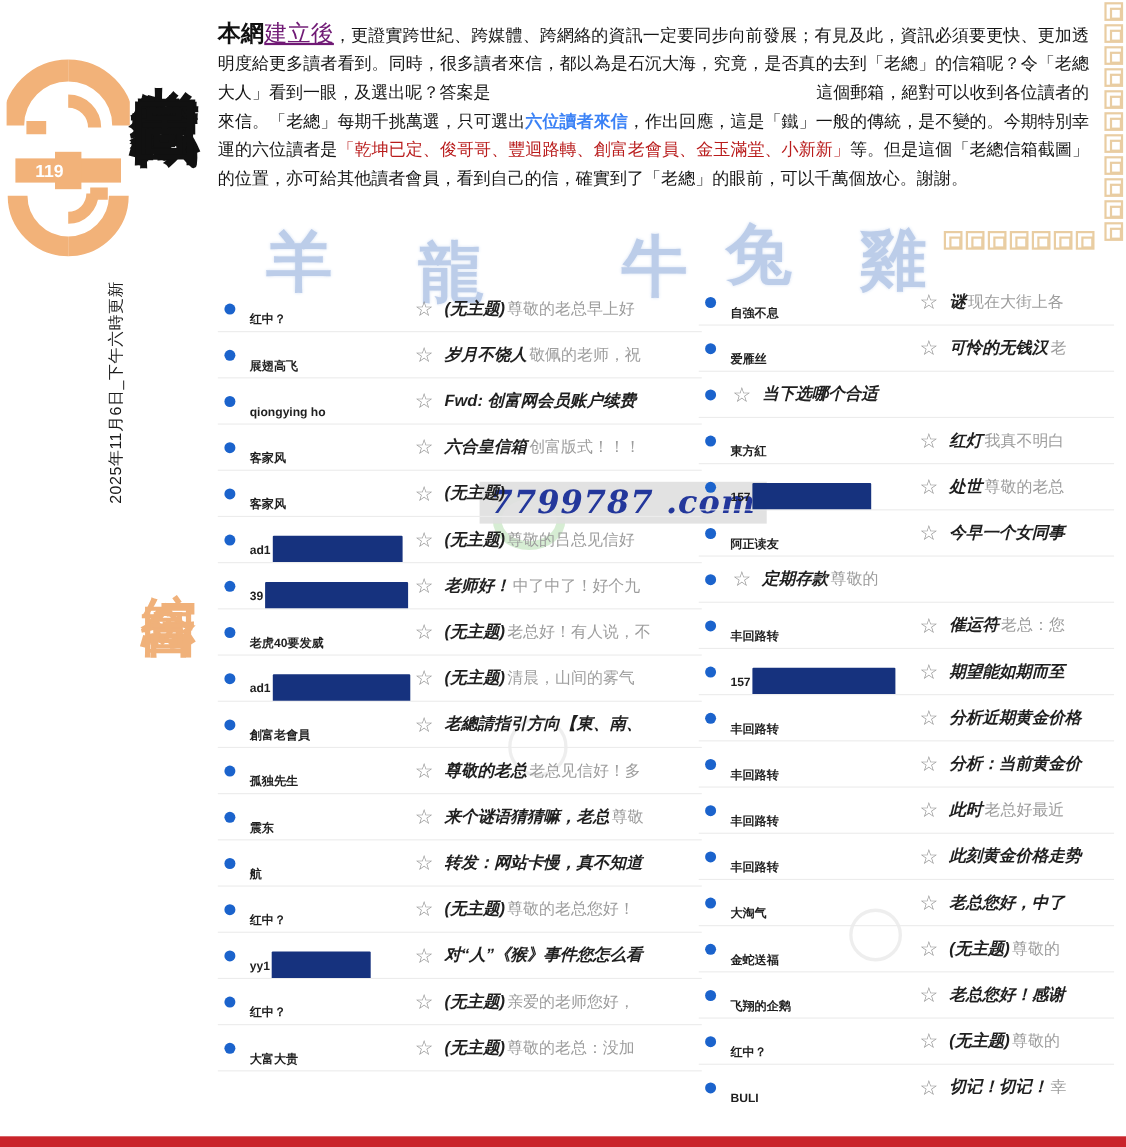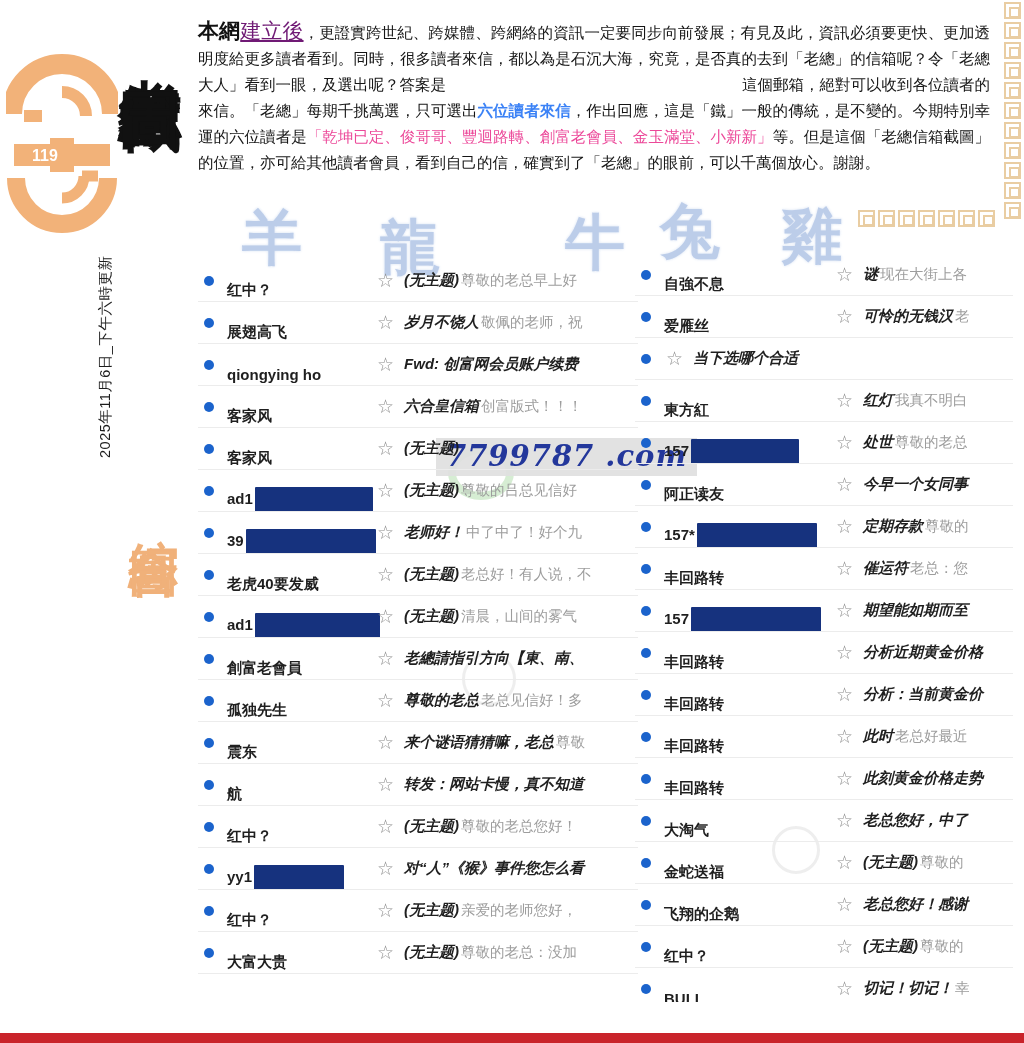--- a/index.html
+++ b/index.html
@@ -28,21 +28,21 @@
 
   
   #intro {
     position:absolute; left:198px; top:18px; width:792px;
     font-size:15.5px; line-height:26px; color:#151515; text-align:justify;
   }
   .lead-bold { font-size:21px; font-weight:bold; color:#111; }
   .lead-gray { font-size:21px; color:#701a75; text-decoration:underline; }
   .gap-span  { display:inline-block; width:296px; }
   .hl-magenta { color:#3b82f6;font-weight:bold; }
-  .hl-red     { color:#ec4899;margin-top:44px; }
+  .hl-red     { color:#b91c1c;margin-top:44px; }
 
   
   #fret-v { position:absolute; right:3px; top:2px; display:flex; flex-direction:column; gap:3px; }
   #fret-h { position:absolute; left:858px; top:210px; display:flex; flex-direction:row; gap:3px; }
   .fret { width:17px; height:17px; border:2px solid #e9cda2; position:relative; }
   .fret::after { content:""; position:absolute; left:3px; top:3px; width:7px; height:7px; border:2px solid #e9cda2; }
 
   
   .zodiac {
     position:absolute; font-family:"DejaVu Serif", serif; font-weight:bold;
@@ -61,21 +61,21 @@
 
   
   .mail-col { position:absolute; top:260px; }
   #mail-left  { left:198px; width:440px; }
   #mail-right { left:635px; top:254px; width:378px; height:748px; overflow:hidden; }
   .mail-row {
     height:42px; display:flex; align-items:center; padding-left:6px;
     border-bottom:1px solid #ececec; white-space:nowrap; overflow:hidden;
   }
   .dot { width:10px; height:10px; border-radius:50%; background:#1b63cc; margin-right:13px; flex-shrink:0; }
-  .sender { font-weight:bold; font-size:15px; color:#1f1f1f; flex-shrink:0; white-space:nowrap;margin-top:20px; }
+  .sender { font-weight:bold; font-size:11px; color:#1f1f1f; flex-shrink:0; white-space:nowrap;margin-top:20px; }
   #mail-left  .sender { width:148px; }
   #mail-right .sender { width:170px; }
   .redact { display:inline-block; height:27px; background:#16327e; vertical-align:middle; margin-left:2px; border-radius:1px; }
   .star { color:#8f8f8f; font-size:19px; margin:0 10px 0 2px; flex-shrink:0; cursor:pointer; }
   .subject { font-weight:bold; font-size:15px; color:#1f1f1f;font-style:italic; }
   .preview { color:#9d9d9d; font-size:14.5px; margin-left:2px; }
 
   
   #bottom-bar { position:absolute; left:0; right:0; bottom:0; height:10px; background:#c9242b; }
 </style>
@@ -300,21 +300,20 @@
     </div>
     <div class="mail-row">
       <span class="dot"></span>
       <span class="sender">阿正读友</span>
       <span class="star">☆</span>
       <span class="subject">今早一个女同事</span>
       <span class="preview"></span>
     </div>
     <div class="mail-row">
       <span class="dot"></span>
-      <span class="sender">157*<span class="redact" style="width: 120px;"></span></span>
       <span class="star">☆</span>
       <span class="subject">定期存款</span>
       <span class="preview">尊敬的</span>
     </div>
     <div class="mail-row">
       <span class="dot"></span>
       <span class="sender">丰回路转</span>
       <span class="star">☆</span>
       <span class="subject">催运符</span>
       <span class="preview">老总：您</span>

